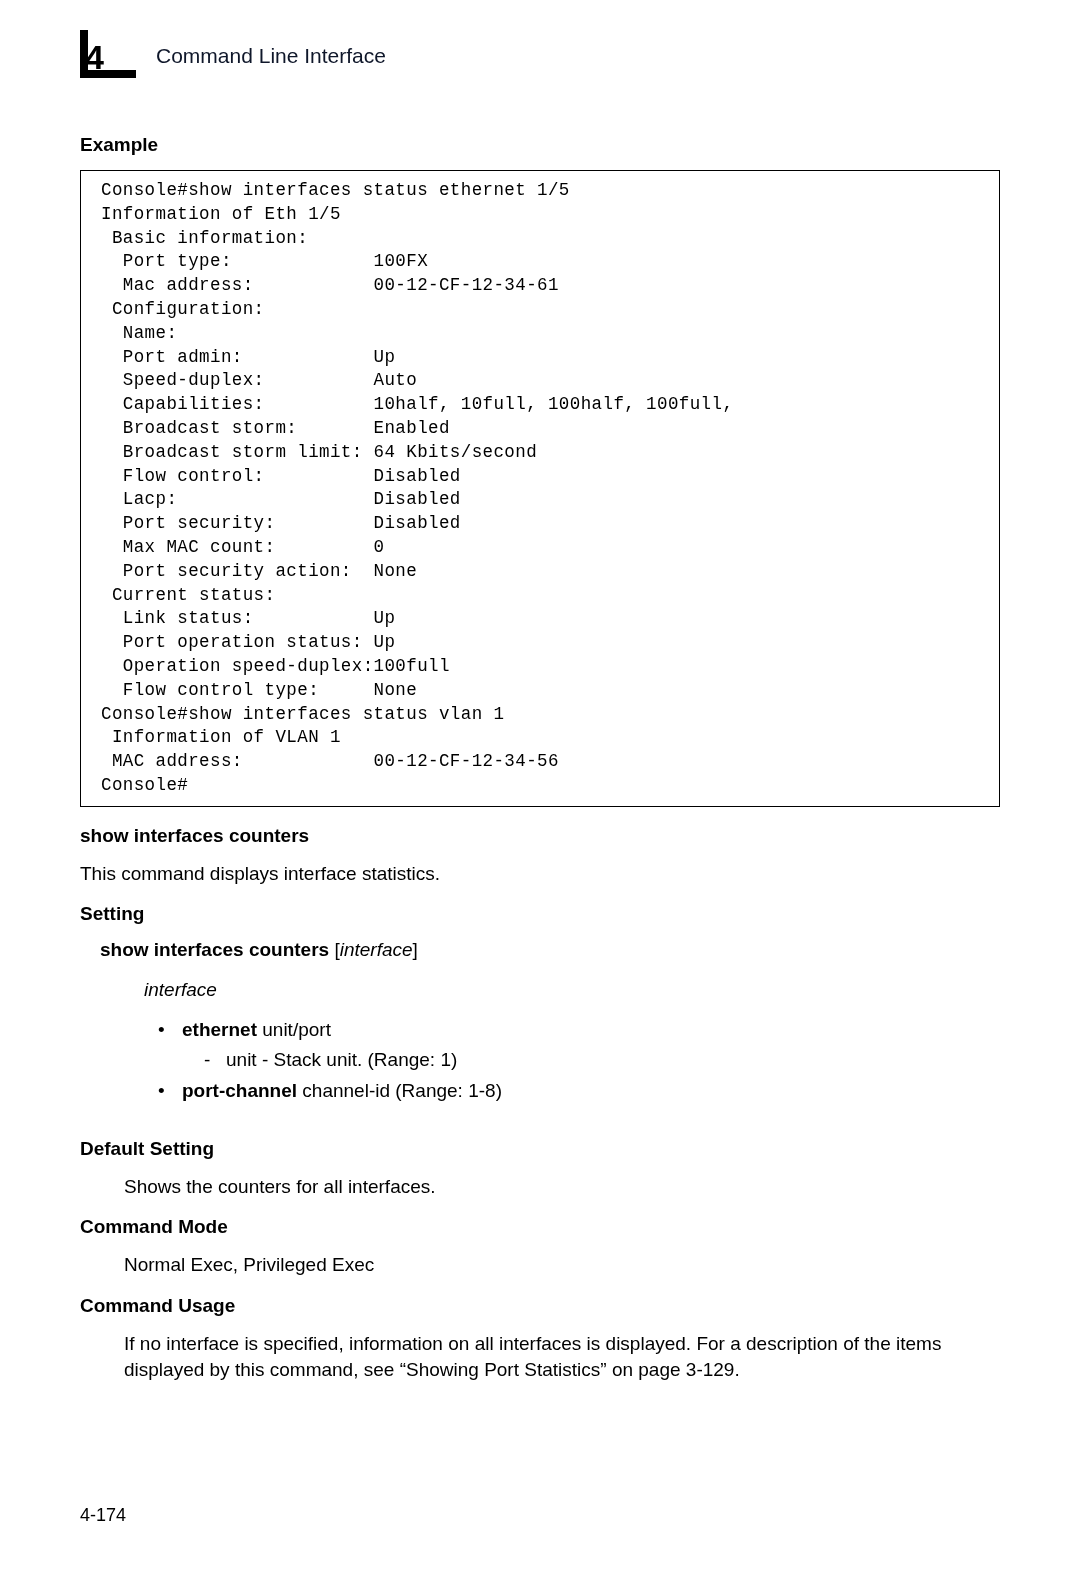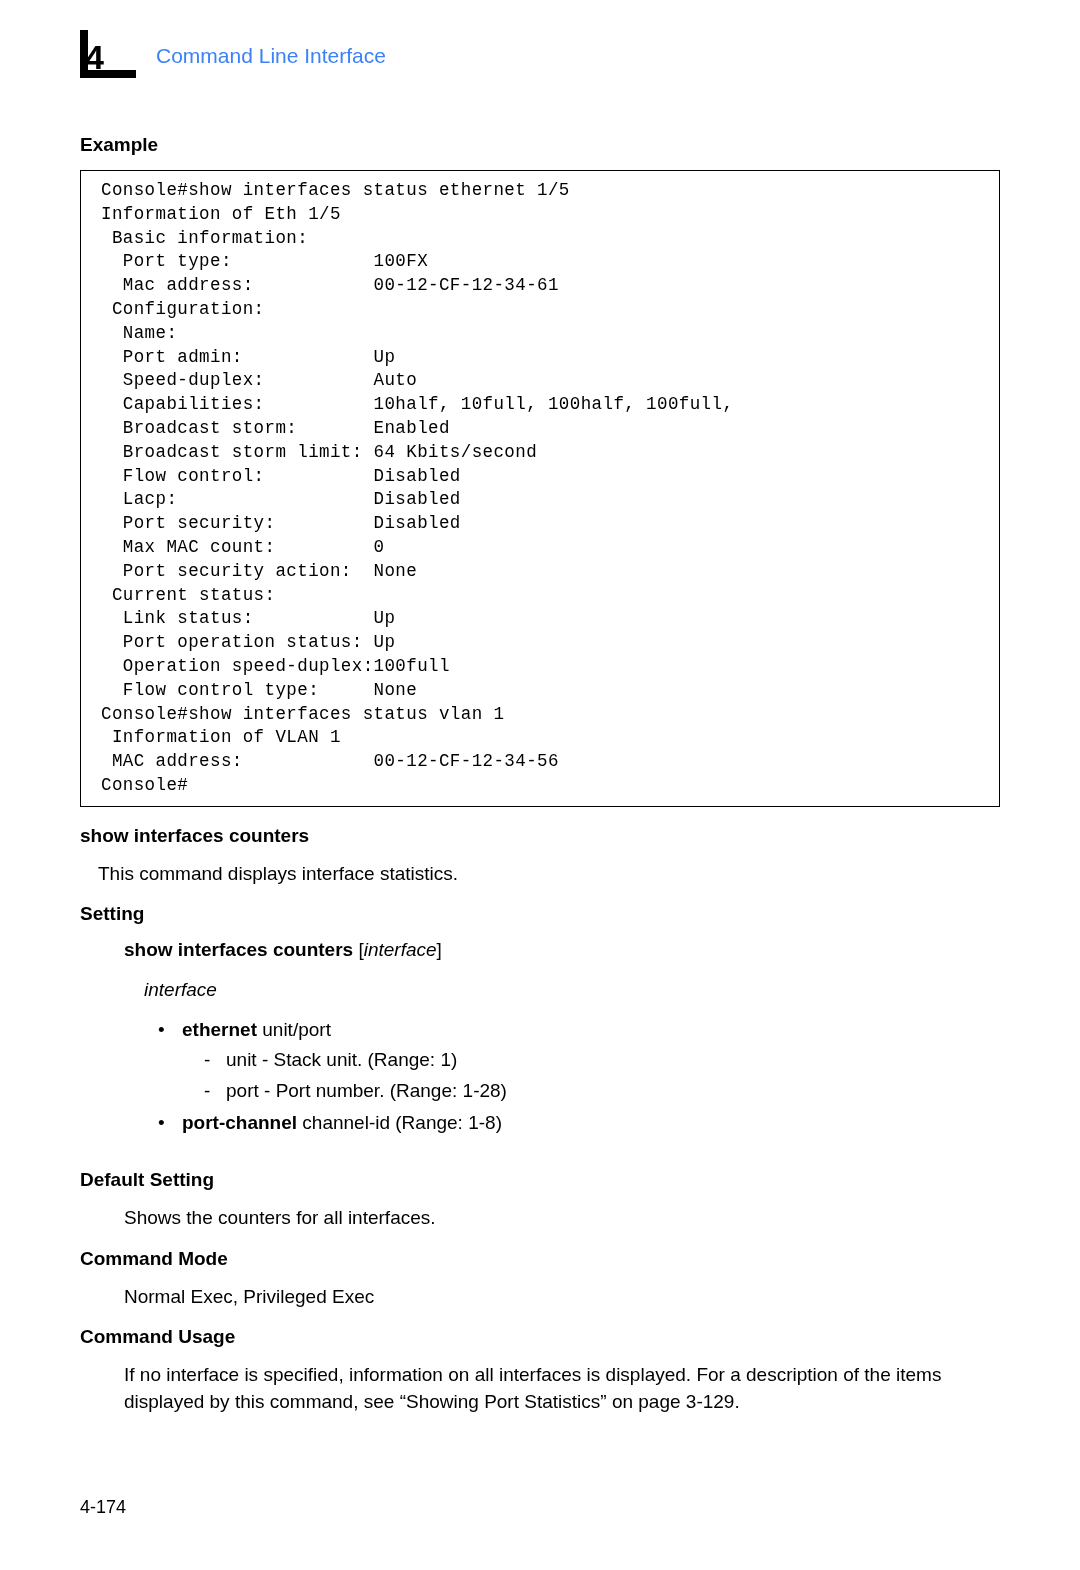--- a/index.html
+++ b/index.html
@@ -32,21 +32,21 @@
       position: absolute;
       font-size: 34px;
       font-weight: 900;
       font-family: Arial, sans-serif;
       left: 5px;
       top: 8px;
     }
     .header-title {
       font-size: 21px;
       font-weight: 400;
-      color: #3b82f6;
+      color: #0f172a;
     }
     .section-heading {
       font-size: 19px;
       font-weight: 700;
       margin-bottom: 14px;
       margin-top: 16px;
     }
     .code-block {
       border: 1px solid #000;
       padding: 8px 20px;
@@ -55,25 +55,25 @@
       line-height: 1.36;
       white-space: pre;
       color: #000;
       letter-spacing: 0.4px;
       margin-bottom: 18px;
     }
     .body-text {
       font-size: 19px;
       line-height: 1.4;
       margin-bottom: 12px;
-      margin-left: 18px;
+      margin-left: 0;
     }
     .syntax-line {
       font-size: 19px;
-      margin-left: 44px;
+      margin-left: 20px;
       margin-bottom: 18px;
       margin-top: 4px;
     }
     .syntax-line .bold { font-weight: 700; }
     .syntax-line .italic { font-style: italic; }
     .interface-line {
       font-size: 19px;
       font-style: italic;
       margin-left: 64px;
       margin-bottom: 14px;
@@ -113,21 +113,21 @@
     .bold { font-weight: 700; }
     .italic { }
     .indent-body {
       font-size: 19px;
       line-height: 1.4;
       margin-left: 44px;
       margin-bottom: 14px;
     }
     .page-number {
       position: absolute;
-      bottom: 52px;
+      bottom: 44px;
       left: 80px;
       font-size: 18px;
     }
     .spacer-m { height: 14px; }
   </style>
 </head>
 <body>
 
 <div class="header">
   <div class="chapter-icon">
@@ -179,23 +179,20 @@
 
 <div class="interface-line">interface</div>
 
 <ul class="bullet-list">
   <li>
     <span class="bold">ethernet</span><span class="italic"> unit</span><span>/</span><span class="italic">port</span>
     <ul class="dash-list">
       <li>
         <span class="italic">unit</span><span> - Stack unit. (Range: 1)</span>
       </li>
-      <li>
-        <span class="italic">port</span><span> - Port number. (Range: 1-28)</span>
-      </li>
     </ul>
   </li>
   <li>
     <span class="bold">port-channel</span><span class="italic"> channel-id</span><span> (Range: 1-8)</span>
   </li>
 </ul>
 
 <div class="spacer-m"></div>
 
 <div class="section-heading">Default Setting</div>

